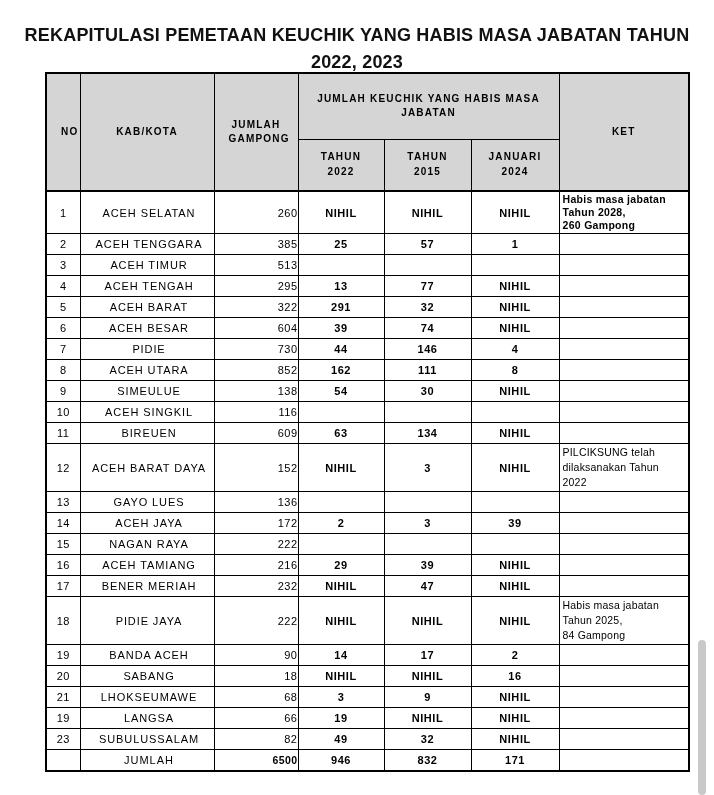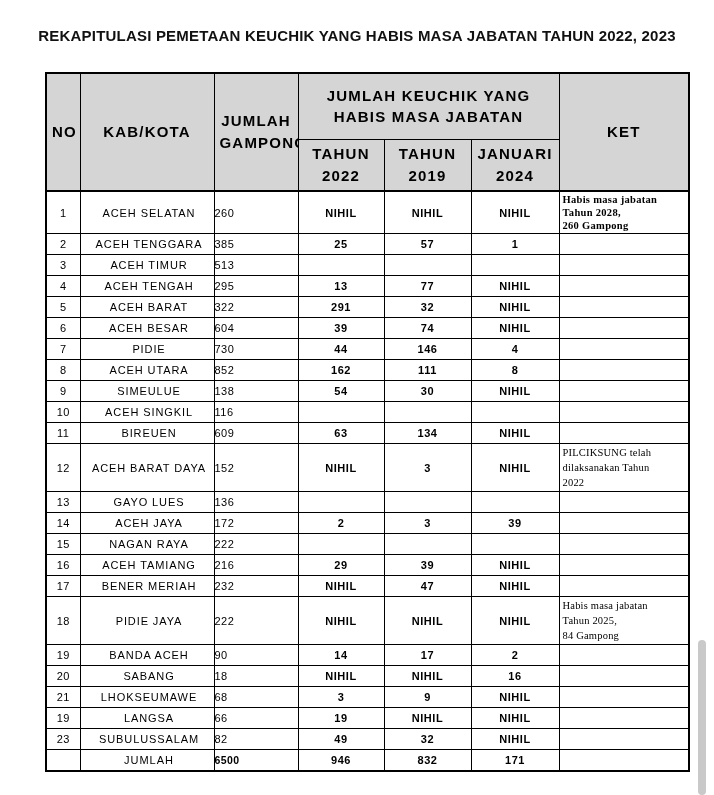--- a/index.html
+++ b/index.html
@@ -4,57 +4,56 @@
 <style>
   * { margin: 0; padding: 0; box-sizing: border-box; }
   html, body { width: 714px; height: 795px; background: #ffffff; overflow: hidden; }
   body { font-family: "Liberation Sans", "DejaVu Sans", sans-serif; color: #000; position: relative; }
 
   .title-wrap {
     position: absolute; top: 22px; left: 0; width: 714px;
     text-align: center;
   }
   .title-line {
-    font-weight: 700; font-size: 15px; letter-spacing: 0.2px;
+    font-weight: 700; font-size: 18px; letter-spacing: 0.2px;
     line-height: 27px; color: #111;
   }
 
   table.rekap {
     position: absolute; left: 45px; top: 72px;
     width: 643px; table-layout: fixed;
     border-collapse: collapse;
     border: 2px solid #000;
   }
   table.rekap th, table.rekap td {
     border: 1px solid #000;
     overflow: hidden;
   }
   thead th {
     background: #d5d5d5;
-    font-weight: 700; font-size: 15px; letter-spacing: 1.2px;
+    font-weight: 700; font-size: 10px; letter-spacing: 1.2px;
     text-align: center; vertical-align: middle;
     line-height: 1.45;
-    padding: 2px 5px;
+    padding: 2px 14px;
   }
   thead tr.hrow1 { height: 66px; }
   thead tr.hrow2 { height: 52px; }
   tbody tr:first-child td { border-top: 2px solid #000; }
   tbody tr { height: 21px; }
   tfoot tr { height: 21px; }
 
   td { font-size: 11px; vertical-align: middle; background: #fff; }
   .c-no { text-align: center; letter-spacing: 0.5px; }
   .c-kab { text-align: center; padding-left: 4px; letter-spacing: 0.9px; }
-  .c-gampong { text-align: left; letter-spacing: 0.5px; }
+  .c-gampong { text-align: right; letter-spacing: 0.5px; }
   .c-val { text-align: center; font-weight: 700; letter-spacing: 0.6px; }
   .c-ket {
     font-size: 10.5px; line-height: 15px; letter-spacing: 0.2px;
     padding: 1px 3px; vertical-align: middle;
     white-space: pre-line;
-    font-family: Liberation Serif, serif;
   }
   .ket-bold { font-weight: 700; line-height: 13px; letter-spacing: 0.3px; }
   tfoot .c-kab { letter-spacing: 1px; }
   tfoot .c-gampong { font-weight: 700; font-size: 10.5px; letter-spacing: 0.4px; margin-left: 35px; }
 
   .scrollbar-thumb {
     position: absolute;
     left: 698px; top: 640px; width: 8px; height: 155px;
     background: #c9c9c9; border-radius: 4px;
   }
@@ -79,21 +78,21 @@
   <thead>
     <tr class="hrow1">
       <th rowspan="2">NO</th>
       <th rowspan="2">KAB/KOTA</th>
       <th rowspan="2">JUMLAH GAMPONG</th>
       <th colspan="3">JUMLAH KEUCHIK YANG HABIS MASA JABATAN</th>
       <th rowspan="2">KET</th>
     </tr>
     <tr class="hrow2">
       <th>TAHUN 2022</th>
-      <th>TAHUN 2019</th>
+      <th>TAHUN 2015</th>
       <th>JANUARI 2024</th>
     </tr>
   </thead>
   <tbody>
       <tr>
         <td class="c-no">1</td>
         <td class="c-kab">ACEH SELATAN</td>
         <td class="c-gampong">260</td>
         <td class="c-val">NIHIL</td>
         <td class="c-val">NIHIL</td>

